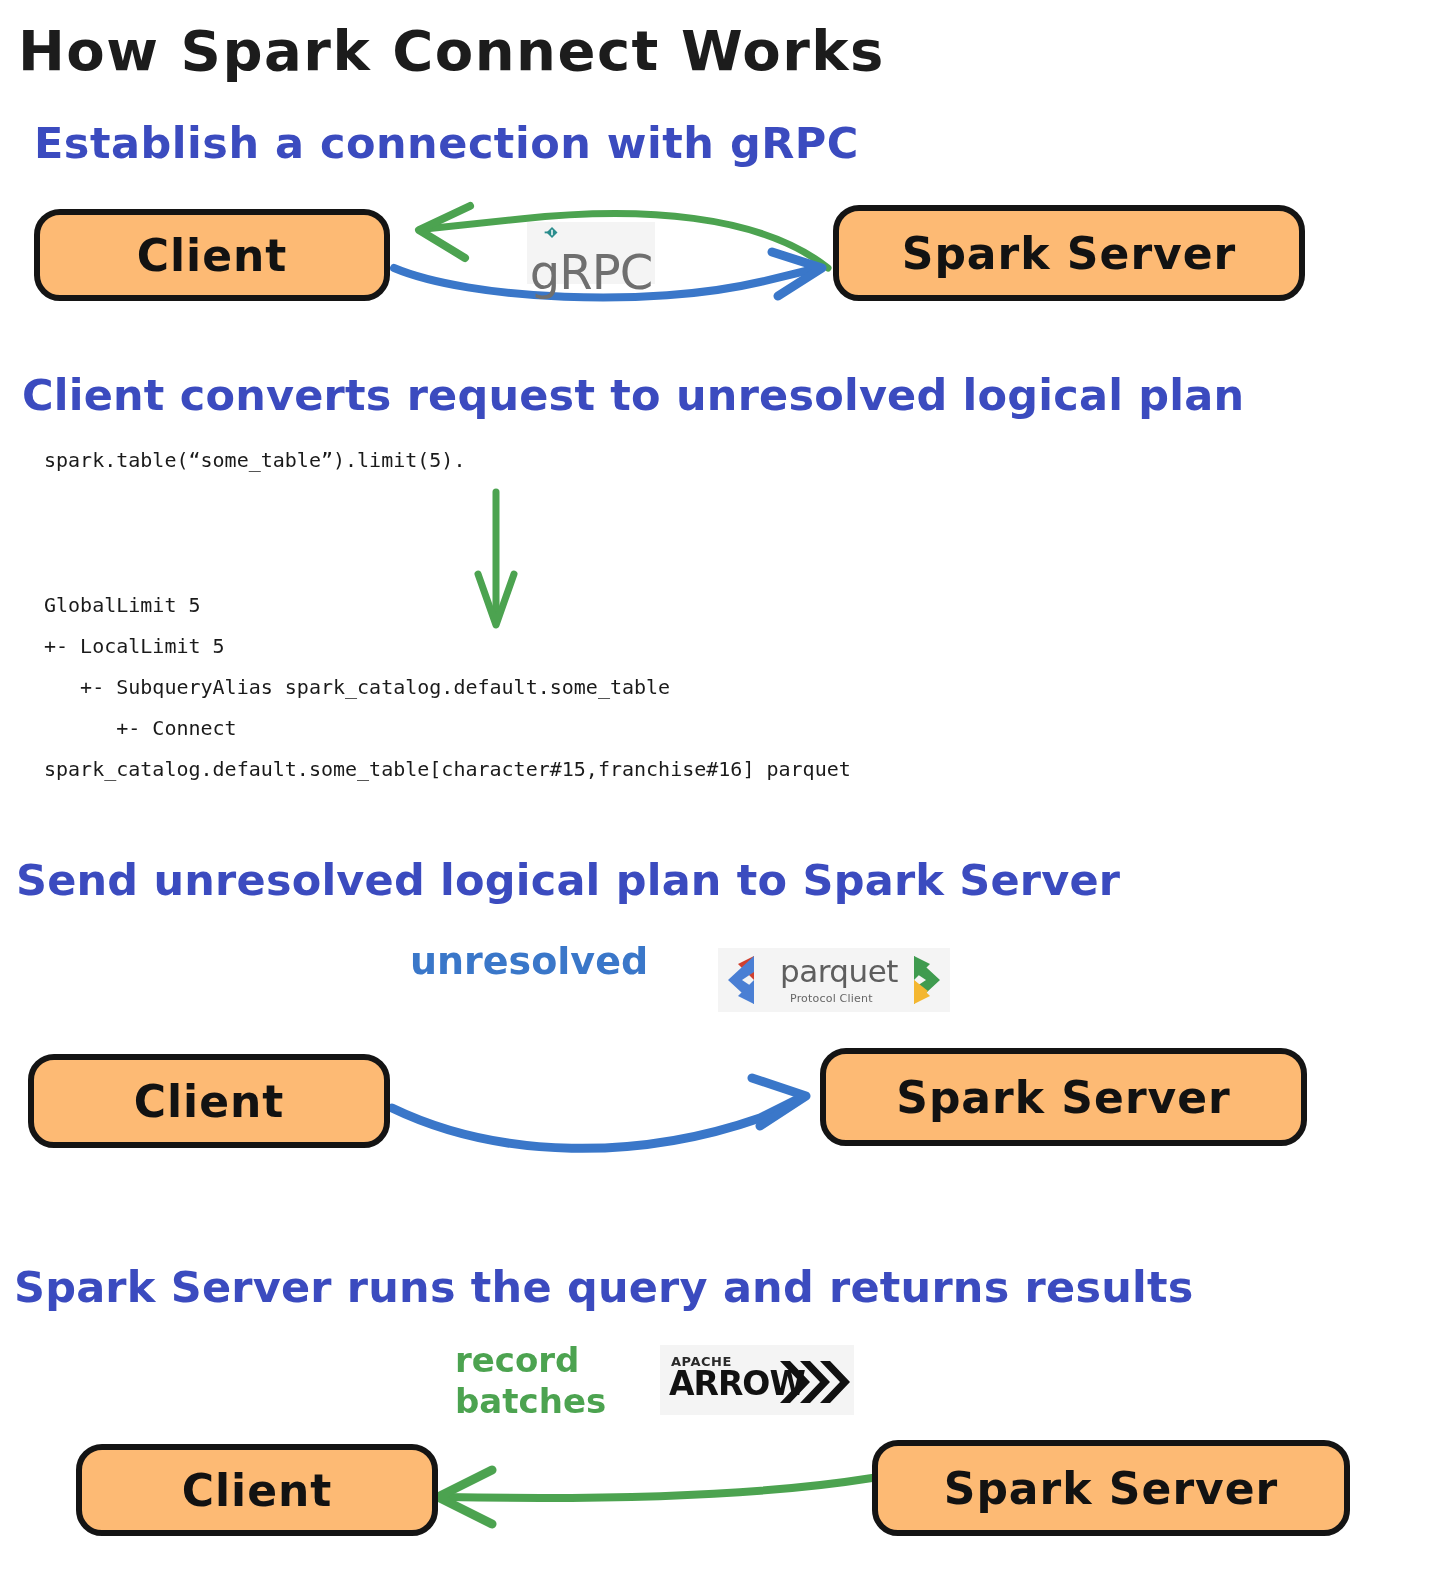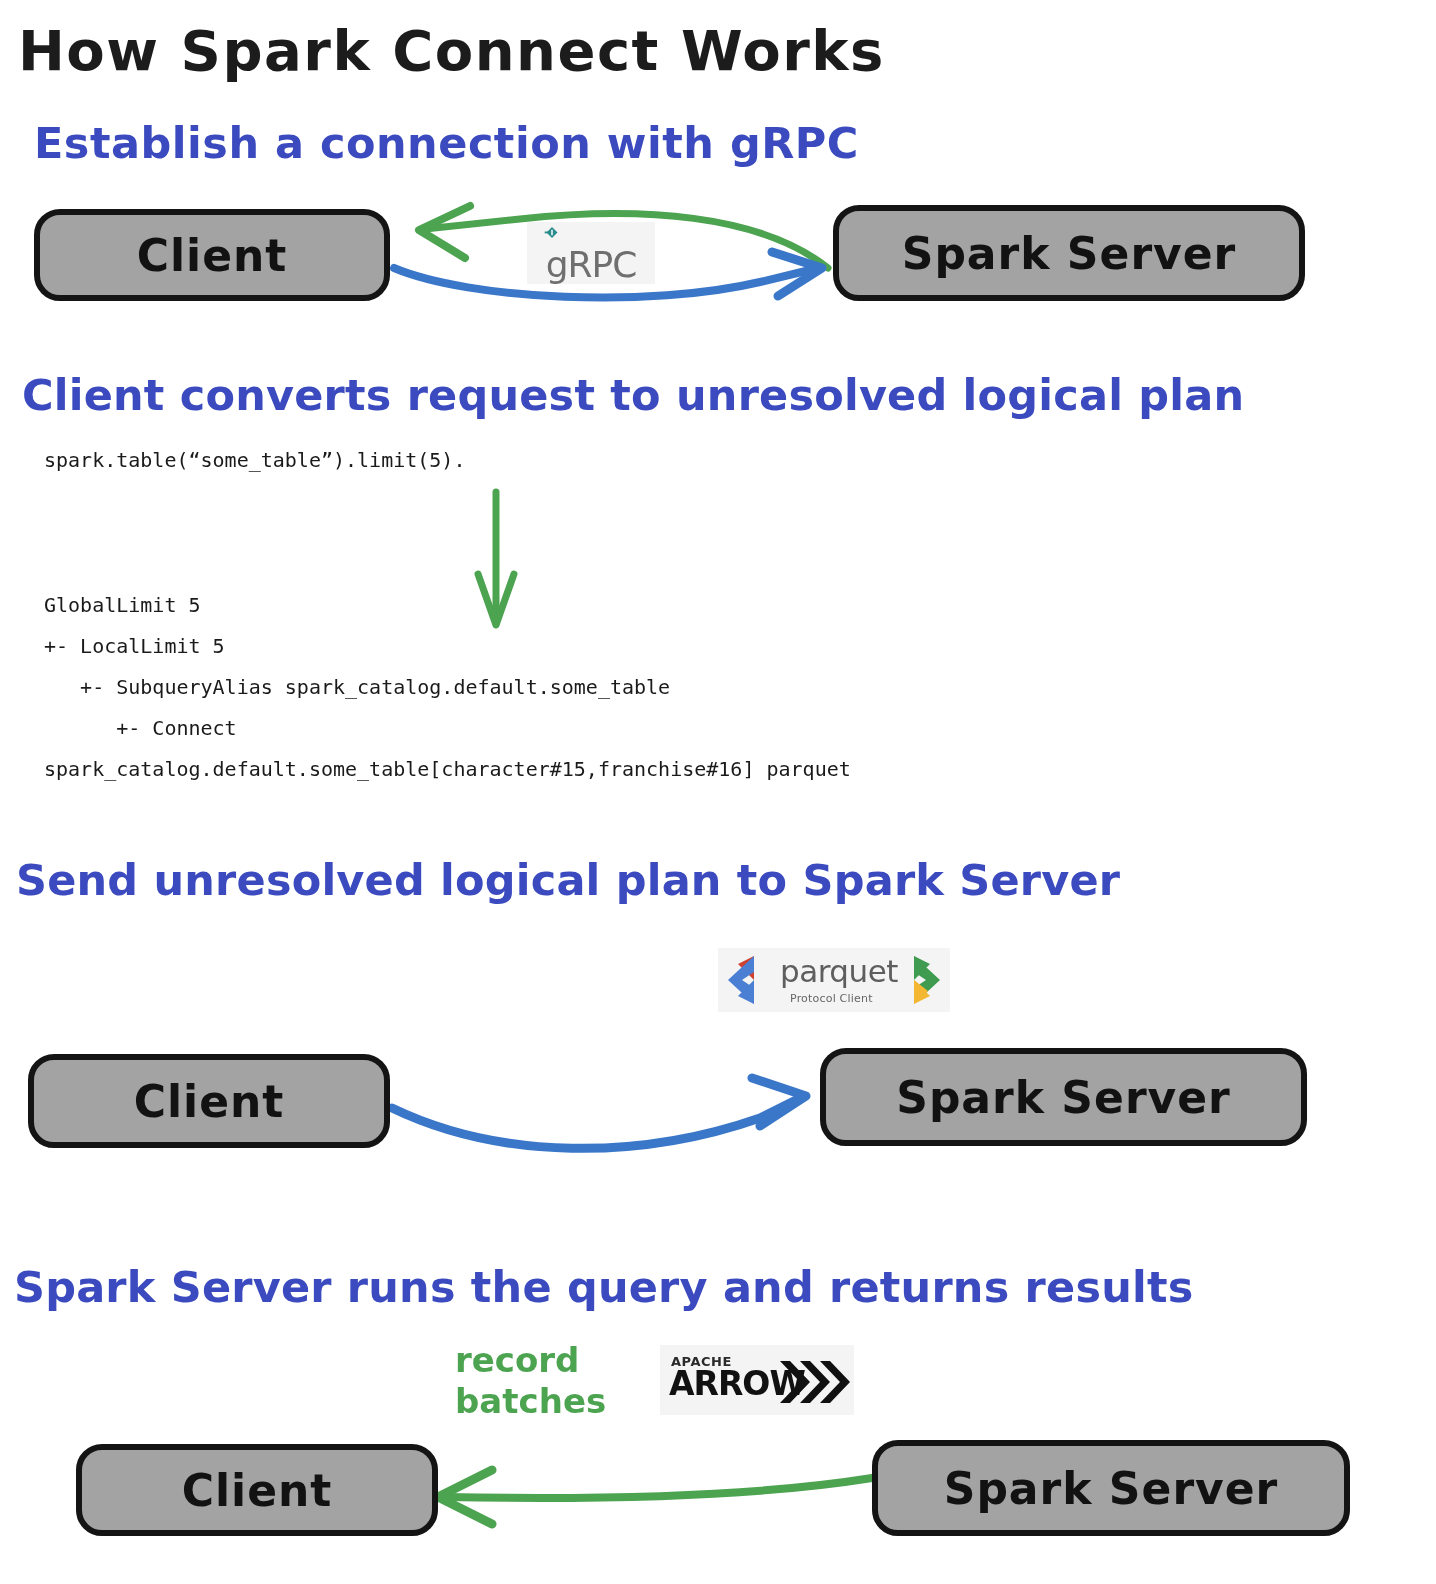--- a/index.html
+++ b/index.html
@@ -55,21 +55,21 @@
     line-height: 41px;
   }
   .code-call { left: 44px; top: 440px; }
   .code-plan { left: 44px; top: 585px; }
 
   
   .node {
     box-sizing: border-box;
     border: 6px solid #141414;
     border-radius: 26px;
-    background: #a3a3a3;
+    background: #fdba74;
     display: flex;
     align-items: center;
     justify-content: center;
   }
   .node-label {
     font-family: "DejaVu Sans", sans-serif;
     font-size: 44px;
     font-weight: 600;
     color: #121212;
     letter-spacing: 1px;
@@ -88,26 +88,26 @@
 
   
   .logo-grpc {
     left: 527px; top: 222px;
     width: 128px; height: 62px;
     background: #f4f4f4;
     display: flex; align-items: center; justify-content: center;
   }
   .grpc-text {
     font-family: "DejaVu Sans", sans-serif;
-    font-size: 36px;
+    font-size: 48px;
     color: #6f6f6f;
     letter-spacing: -1px;
     line-height: 1;
     position: relative;
-    top: 12px;
+    top: 19px;
   }
   .grpc-mark {
     position: absolute;
     left: 14px; top: 4px;
     width: 22px; height: 22px;
   }
 
   
   .logo-protobuf {
     left: 718px; top: 948px;
@@ -224,20 +224,21 @@
 
 <div class="abs code code-plan"><span>GlobalLimit 5</span>
 <span>+- LocalLimit 5</span>
 <span>   +- SubqueryAlias spark_catalog.default.some_table</span>
 <span>      +- Connect</span>
 <span>spark_catalog.default.some_table[character#15,franchise#16] parquet</span></div>
 
 <div class="abs heading h3">Send unresolved logical plan to Spark Server</div>
 
 <div class="abs edge-label edge-blue" style="left:410px; top:938px;">
+  <div>unresolved</div>
 </div>
 
 <div class="abs logo-protobuf">
   <svg style="position:absolute; left:6px; top:6px;" width="56" height="52" viewBox="0 0 56 52">
     <path d="M30,2 L30,26 L14,10 Z" fill="#d0402f"></path>
     <path d="M30,2 L4,26 L30,50 L30,34 L18,26 L30,18 Z" fill="#4a7fd4"></path>
     <path d="M30,26 L30,50 L14,42 Z" fill="#4a7fd4"></path>
   </svg>
   <span class="pb-text">parquet</span>
   <span class="pb-sub">Protocol Client</span>

